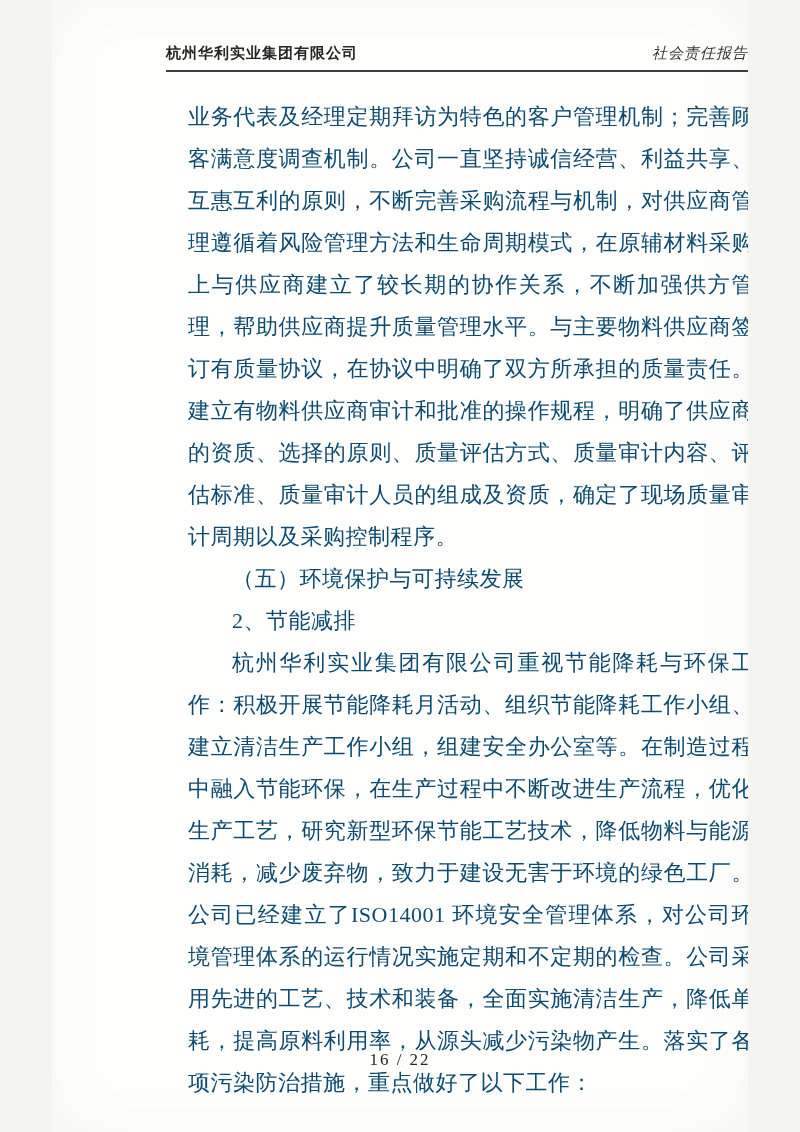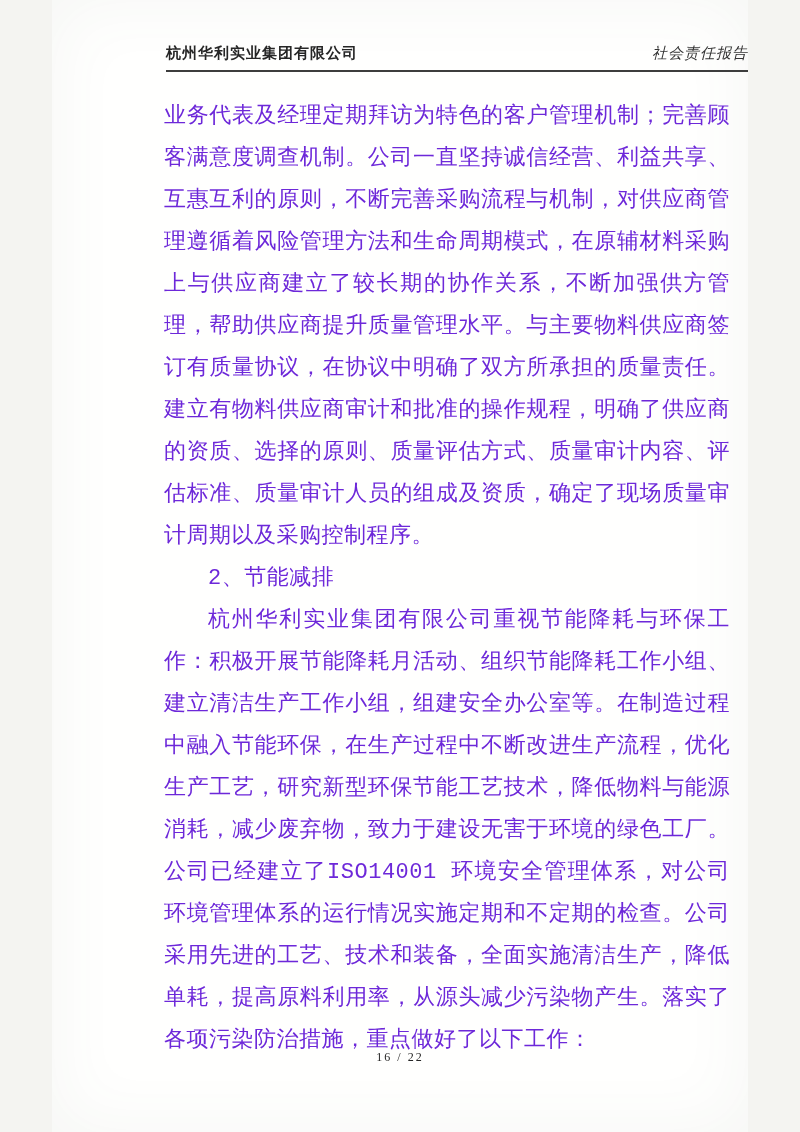--- a/index.html
+++ b/index.html
@@ -38,59 +38,60 @@
     font-family: "Liberation Sans", "DejaVu Sans", sans-serif;
     font-style: italic;
     font-weight: normal;
     font-size: 15px;
     letter-spacing: 1px;
     color: #333333;
   }
   .content {
     position: absolute;
     top: 96px;
-    left: 112px;
+    left: 136px;
     width: 566px;
-    font-family: Liberation Mono, monospace;
+    font-family: Liberation Serif, serif;
     font-size: 22px;
     line-height: 42px;
-    color: #6d28d9;
+    color: #0c4a6e;
     text-align: justify;
     letter-spacing: 0.5px;
   }
   .content p {
     margin: 0;
   }
   .content p.indent {
     text-indent: 2em;
   }
   .footer {
     position: absolute;
     top: 1050px;
     left: 0;
     width: 100%;
     text-align: center;
     font-family: "Liberation Serif", "DejaVu Serif", serif;
-    font-size: 12px;
+    font-size: 17px;
     letter-spacing: 2px;
     color: #262626;
   }
 </style>
 </head>
 <body>
 
 <div class="page">
 
   <div class="header">
     <span class="company">杭州华利实业集团有限公司</span>
     <span class="report-title">社会责任报告</span>
   </div>
 
   <div class="content">
     <p>业务代表及经理定期拜访为特色的客户管理机制；完善顾客满意度调查机制。公司一直坚持诚信经营、利益共享、互惠互利的原则，不断完善采购流程与机制，对供应商管理遵循着风险管理方法和生命周期模式，在原辅材料采购上与供应商建立了较长期的协作关系，不断加强供方管理，帮助供应商提升质量管理水平。与主要物料供应商签订有质量协议，在协议中明确了双方所承担的质量责任。建立有物料供应商审计和批准的操作规程，明确了供应商的资质、选择的原则、质量评估方式、质量审计内容、评估标准、质量审计人员的组成及资质，确定了现场质量审计周期以及采购控制程序。</p>
+    <p class="indent">（五）环境保护与可持续发展</p>
     <p class="indent">2、节能减排</p>
     <p class="indent">杭州华利实业集团有限公司重视节能降耗与环保工作：积极开展节能降耗月活动、组织节能降耗工作小组、建立清洁生产工作小组，组建安全办公室等。在制造过程中融入节能环保，在生产过程中不断改进生产流程，优化生产工艺，研究新型环保节能工艺技术，降低物料与能源消耗，减少废弃物，致力于建设无害于环境的绿色工厂。公司已经建立了ISO14001 环境安全管理体系，对公司环境管理体系的运行情况实施定期和不定期的检查。公司采用先进的工艺、技术和装备，全面实施清洁生产，降低单耗，提高原料利用率，从源头减少污染物产生。落实了各项污染防治措施，重点做好了以下工作：</p>
   </div>
 
   <div class="footer">
     <span>16 / 22</span>
   </div>
 
 </div>
 

